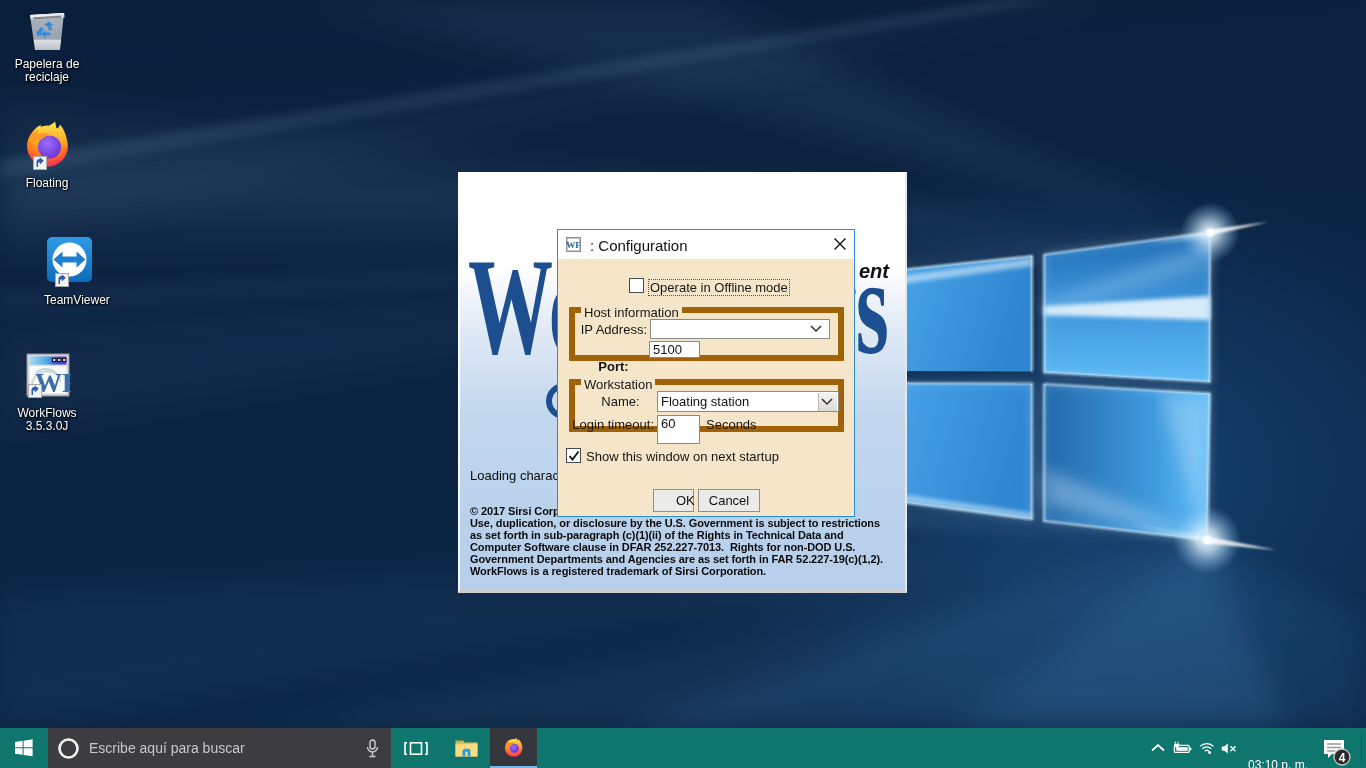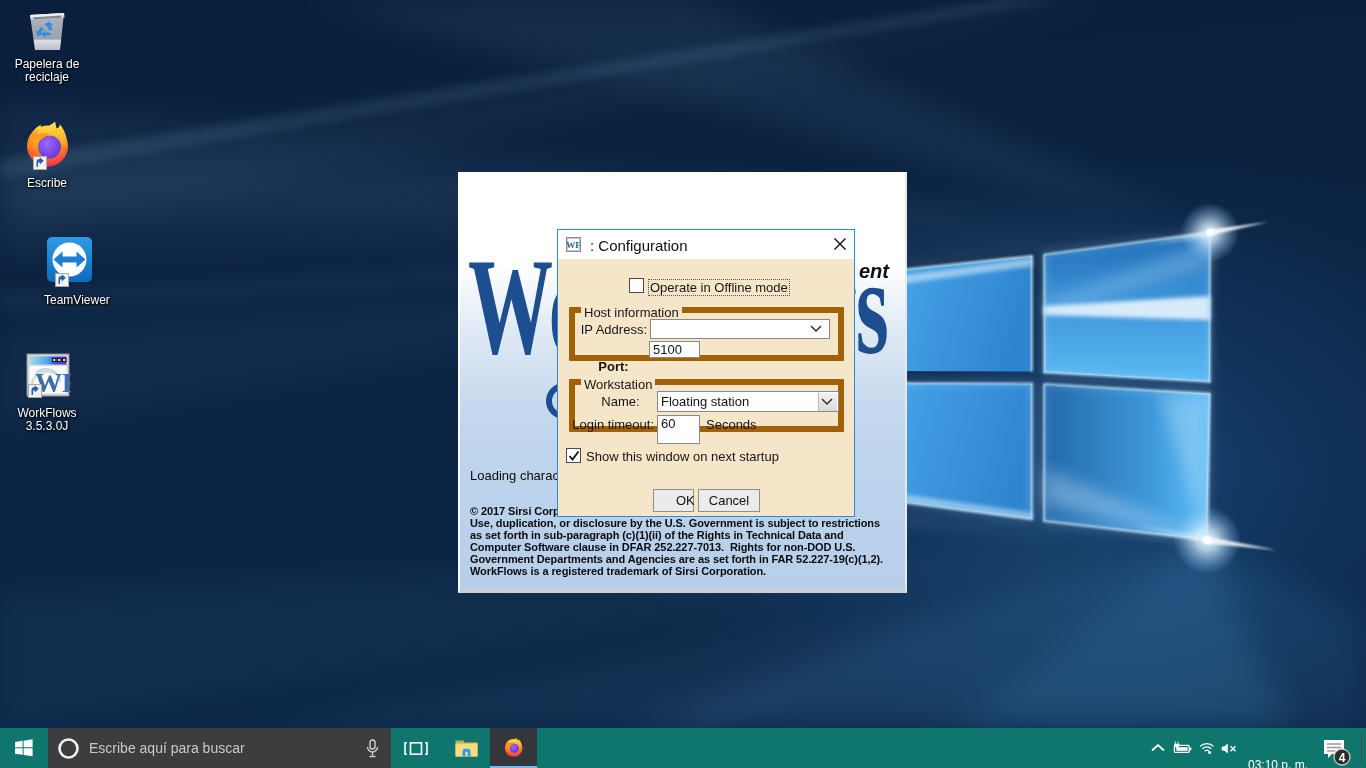--- a/index.html
+++ b/index.html
@@ -186,21 +186,21 @@
           <stop offset="1" stop-color="#ff9a1f"></stop>
         </linearGradient>
       </defs>
       <circle cx="25.5" cy="27" r="20.5" fill="url(#ffring)"></circle>
       <path d="M10,14 C13,9 17,6.5 19,6 C18,8.5 18.6,10.5 20,11.5 C23,8 29,6.5 33,2.5 C34,6 34.5,8.5 33.5,11 C36,9.5 37.5,7.5 38,5.5 C41.5,9.5 44,15 44.5,20 L45,27 L25,24 Z" fill="url(#fftip)"></path>
       <circle cx="27.5" cy="28" r="11.5" fill="url(#ffin)"></circle>
       <path d="M6,22 C8,15 13,11.5 16,11 C14.5,13 15,15 16.5,16 C20,12.5 26,13.5 29,17.5 C25,16.5 22,17.5 20.5,19.5 C18,22.5 11,21.5 9,19 C7.5,20.5 6.5,21.5 6,22 Z" fill="#ff9a22"></path>
       <rect x="11.5" y="37.5" width="13" height="13" fill="#f2f2f2" stroke="#a9a9a9"></rect>
       <path d="M14.5,48 L14.5,43 C14.5,40.8 16,39.8 17.8,40 L17.8,38.2 L21.8,41.8 L17.8,45.4 L17.8,43.4 C16.8,43.2 16,43.6 16,45 L16,48 Z" fill="#2a5fa8"></path>
     </svg>
-    <div class="lbl">Escribe</div>
+    <div class="lbl">Floating</div>
   </div>
   <div class="dicon" style="left:0px; top:236px;padding-left:44px;">
     <svg width="50" height="52" viewBox="0 0 50 52" id="ic-tv">
       <defs>
         <linearGradient id="tvg" x1="0" y1="0" x2="0" y2="1">
           <stop offset="0" stop-color="#2f9ae6"></stop>
           <stop offset="1" stop-color="#0e6bbb"></stop>
         </linearGradient>
       </defs>
       <rect x="3" y="1" width="45" height="45" rx="5" fill="url(#tvg)"></rect>

